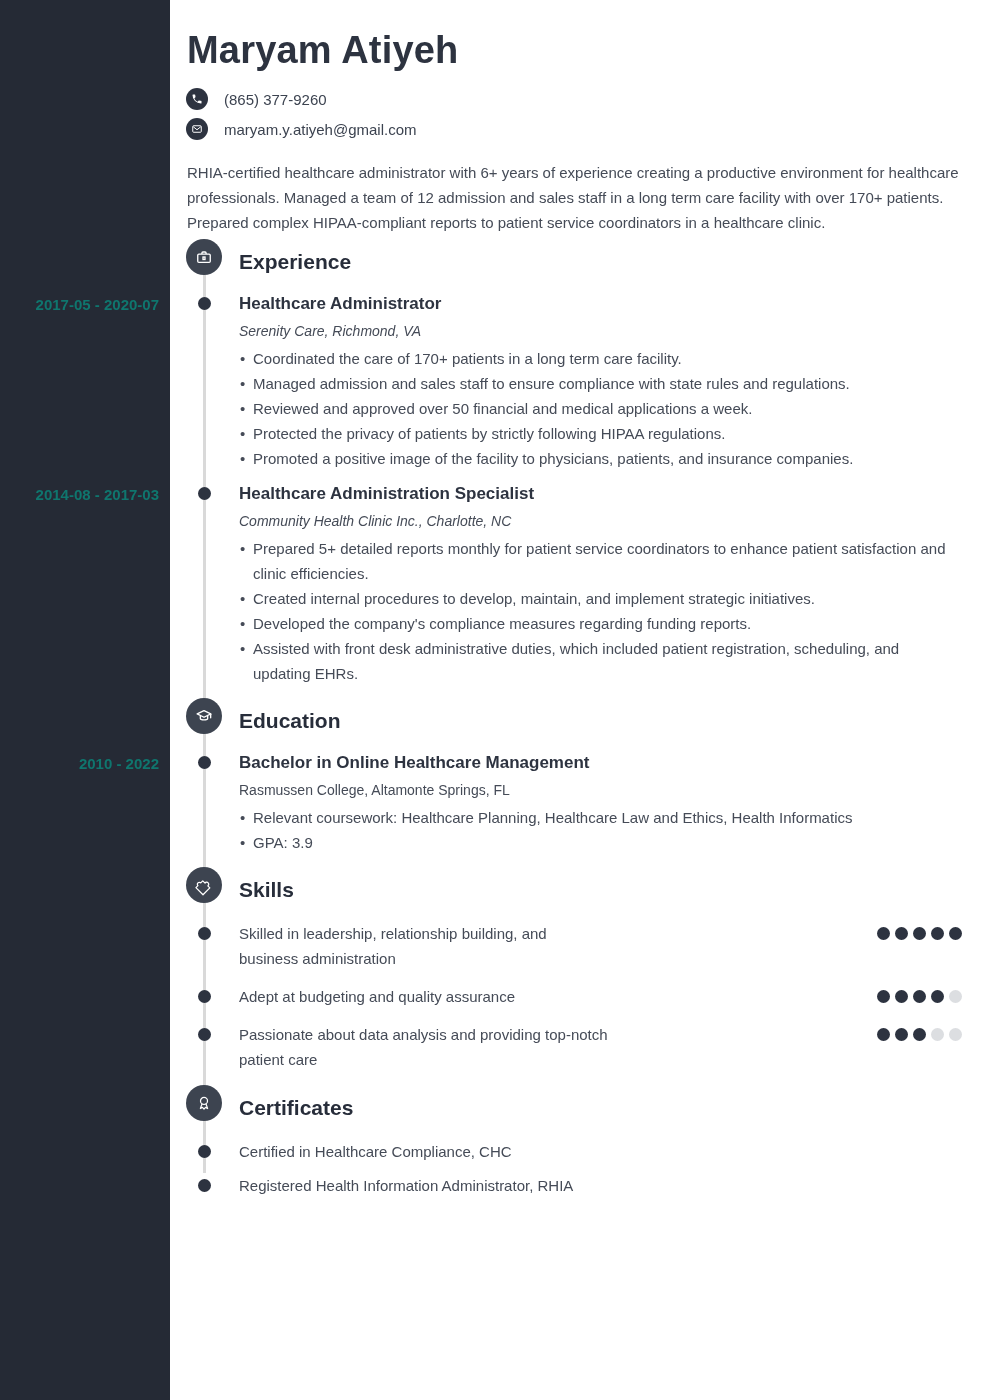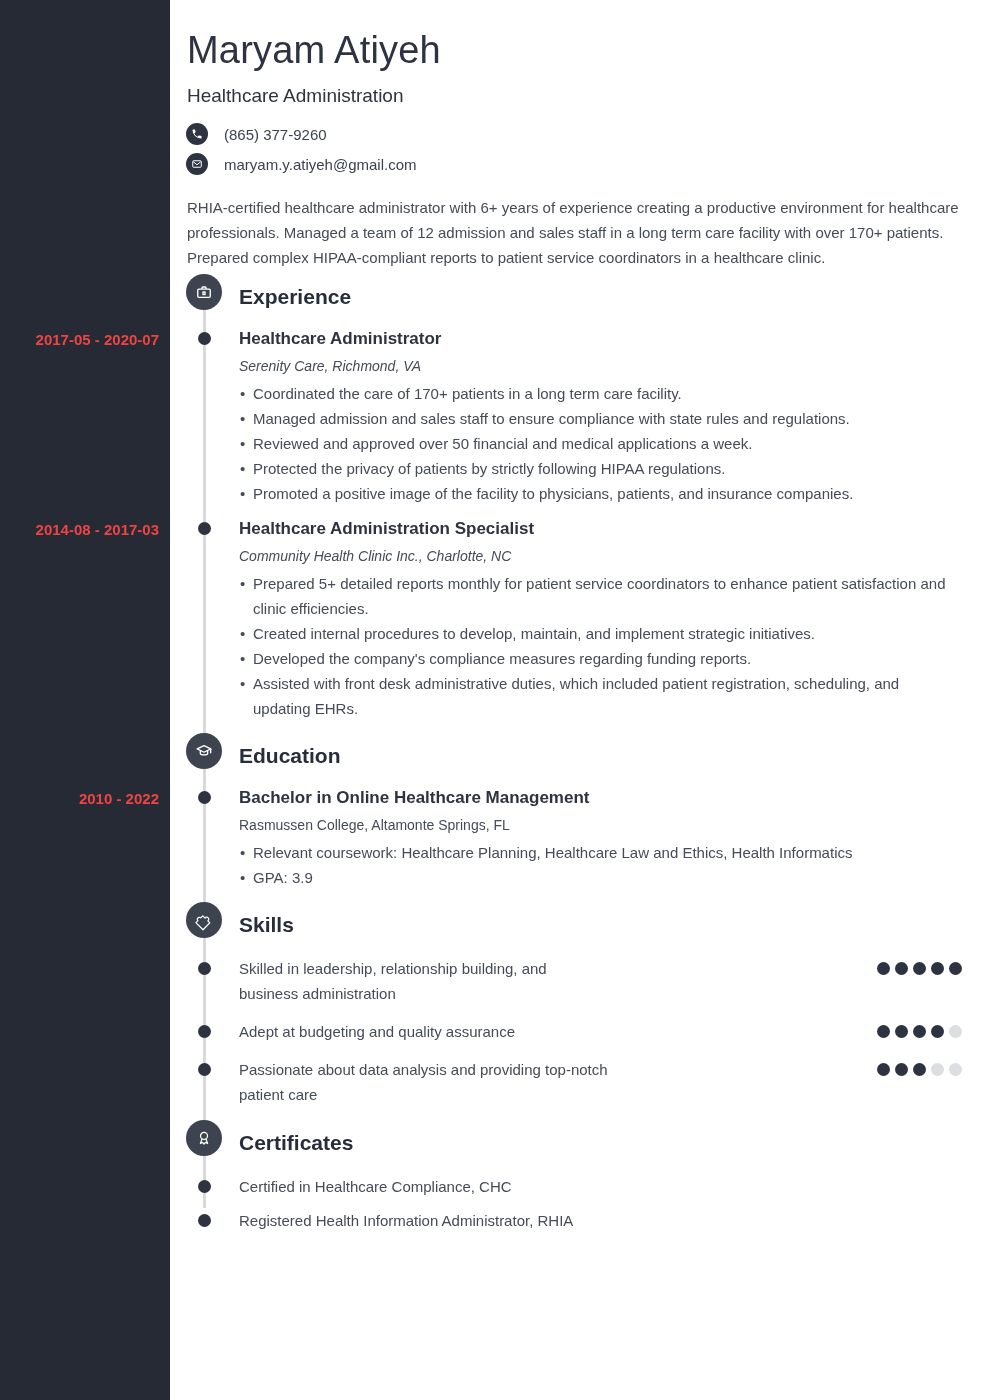--- a/index.html
+++ b/index.html
@@ -4,21 +4,21 @@
 <style>
   html,body{margin:0;padding:0;}
   body{
     width:990px;height:1400px;position:relative;background:#ffffff;
     font-family:"Liberation Sans",sans-serif;overflow:hidden;
   }
   .sidebar{position:absolute;left:0;top:0;width:170px;height:1400px;background:#252a35;z-index:0;}
   .main{position:absolute;left:170px;top:0;width:820px;z-index:1;}
 
   
-  .name{margin:28px 0 0 17px;font-size:38px;line-height:44px;font-weight:400;color:#2d3340;letter-spacing:.2px;}
+  .name{margin:28px 0 0 17px;font-size:38px;line-height:44px;font-weight:700;color:#2d3340;letter-spacing:.2px;}
   .job-title{margin:12px 0 0 17px;font-size:19px;line-height:23px;color:#2d3340;font-weight:400;}
   .contacts{margin:16px 0 0 16px;}
   .contact-row{display:flex;align-items:center;gap:16px;height:22px;margin-bottom:8px;}
   .cicon{width:22px;height:22px;border-radius:50%;background:#2d3340;display:flex;align-items:center;justify-content:center;flex:0 0 22px;}
   .cicon svg{width:12px;height:12px;display:block;}
   .contact-text{font-size:15px;color:#3c4350;}
   .summary{margin:20px 14px 0 17px;font-size:15px;line-height:25px;color:#454b57;}
 
   
   .timeline-wrap{position:relative;margin-top:4px;padding-bottom:6px;}
@@ -26,21 +26,21 @@
 
   .section-header{display:flex;align-items:flex-end;padding-left:16px;gap:17px;height:36px;margin-bottom:18px;position:relative;z-index:1;}
   .sicon{width:36px;height:36px;border-radius:50%;background:#3d4450;display:flex;align-items:center;justify-content:center;flex:0 0 36px;}
   .sicon svg{width:20px;height:20px;display:block;}
   .section-heading{margin:0;font-size:21px;line-height:26px;color:#272d3a;font-weight:700;}
 
   .entry{position:relative;margin:0 32px 12px 69px;z-index:1;}
   .entry-title{margin:0;font-size:17px;line-height:22px;color:#2d3340;font-weight:700;}
   .dotmark::before{content:"";position:absolute;left:-41px;top:4px;width:13px;height:13px;border-radius:50%;background:#2d3340;z-index:2;}
   .dotmark-low::before{top:6px;}
-  .date{position:absolute;right:calc(100% + 80px);top:3px;color:#ef4444;font-size:15px;font-weight:700;white-space:nowrap;z-index:3;}
+  .date{position:absolute;right:calc(100% + 80px);top:3px;color:#0f766e;font-size:15px;font-weight:700;white-space:nowrap;z-index:3;}
   .esub{margin-top:4px;font-size:14px;line-height:25px;color:#454b57;}
   .italic{font-style:italic;}
   .bullets{list-style:none;margin:2px 0 0;padding:0;}
   .bullets li{position:relative;padding-left:14px;font-size:15px;line-height:25px;color:#454b57;}
   .bullets li::before{content:"\2022";position:absolute;left:1px;color:#454b57;}
 
   
   .skill-row{position:relative;margin:0 28px 13px 69px;display:flex;justify-content:space-between;align-items:flex-start;z-index:1;gap:32px;}
   .skill-text{width:370px;font-size:15px;line-height:25px;color:#454b57;}
   .skill-rating{display:flex;gap:5px;margin-top:6px;}
@@ -52,21 +52,20 @@
 </style>
 </head>
 <body>
 
 <div class="sidebar"></div>
 
 <div class="main">
 
   <header>
     <h1 class="name">Maryam Atiyeh</h1>
-    <div class="job-title">Healthcare Administration</div>
 
     <div class="contacts">
       <div class="contact-row">
         <span class="cicon">
           <svg viewBox="0 0 24 24" fill="#ffffff">
               <path d="M6.62 10.79a15.05 15.05 0 0 0 6.59 6.59l2.2-2.2a1 1 0 0 1 1.01-.24 11.36 11.36 0 0 0 3.58.57 1 1 0 0 1 1 1V20a1 1 0 0 1-1 1A17 17 0 0 1 3 4a1 1 0 0 1 1-1h3.5a1 1 0 0 1 1 1 11.36 11.36 0 0 0 .57 3.57 1 1 0 0 1-.25 1.02l-2.2 2.2z"></path>
             </svg>
         </span>
         <span class="contact-text">(865) 377-9260</span>
       </div>

